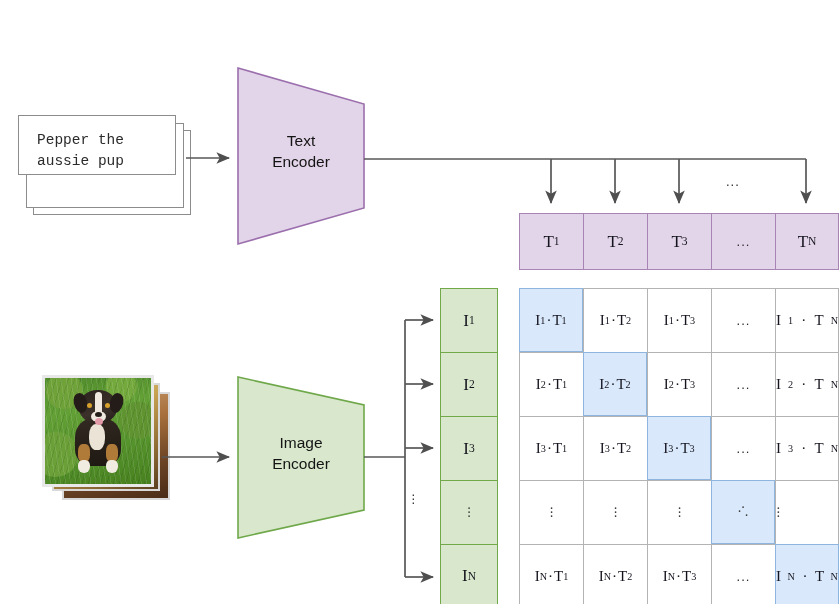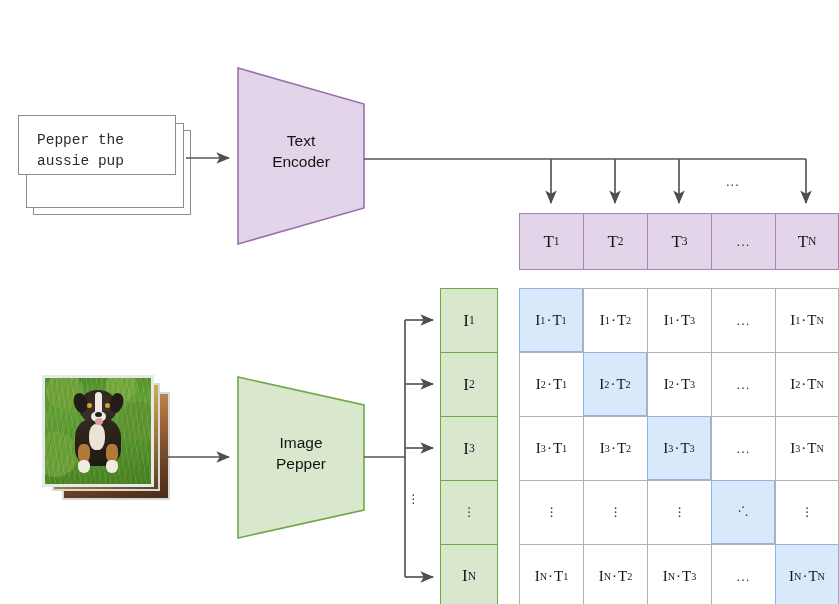--- a/index.html
+++ b/index.html
@@ -142,21 +142,21 @@
   
   #matrix{position:absolute;left:519px;top:288px;width:320px;height:320px;
      display:grid;grid-template-columns:repeat(5,64px);grid-template-rows:repeat(5,64px);}
   .m-cell{
     box-sizing:border-box;background:#ffffff;
     border:1px solid #b3b3b3;border-right:none;border-bottom:none;
     display:flex;align-items:center;justify-content:center;
     font-family:"Liberation Serif", serif;font-size:15px;color:#14141e;
     position:relative;
   }
-  .m-cell.c5{border-right:1px solid #b3b3b3;}
+  .m-cell.c5{border-right:1px solid #b3b3b3;justify-content:space-between;}
   .m-cell.r5{border-bottom:1px solid #b3b3b3;}
   .m-cell.hl{background:#d9e8fa;border-color:#8fb4dd;z-index:2;
      border:1px solid #8fb4dd;}
   .m-cell.dots{font-family:"Liberation Sans",sans-serif;font-size:13px;color:#2b2b2b;letter-spacing:1px;}
   .m-cell.vdots{font-size:15px;color:#2b2b2b;}
   .dotsep{margin:0 1px;}
 </style>
 </head>
 <body>
 
@@ -203,21 +203,21 @@
     </svg>
     <div class="enc-label">Text
 Encoder</div>
   </div>
 
   <div class="encoder" id="image-encoder">
     <svg width="130" height="165" viewBox="0 0 130 165">
       <polygon points="2,2 128,30 128,135 2,163" fill="#d9e8cd" stroke="#6fa84a" stroke-width="1.6"></polygon>
     </svg>
     <div class="enc-label">Image
-Pepper</div>
+Encoder</div>
   </div>
 
   <svg id="wires">
     <defs>
       <marker id="ah" markerWidth="9" markerHeight="9" refX="7.4" refY="3.4" orient="auto" markerUnits="strokeWidth">
         <path d="M0,0 L8,3.4 L0,6.8 L1.9,3.4 z" fill="#4f4f4f"></path>
       </marker>
     </defs>
     <g stroke="#575757" stroke-width="1.7" fill="none">
 

